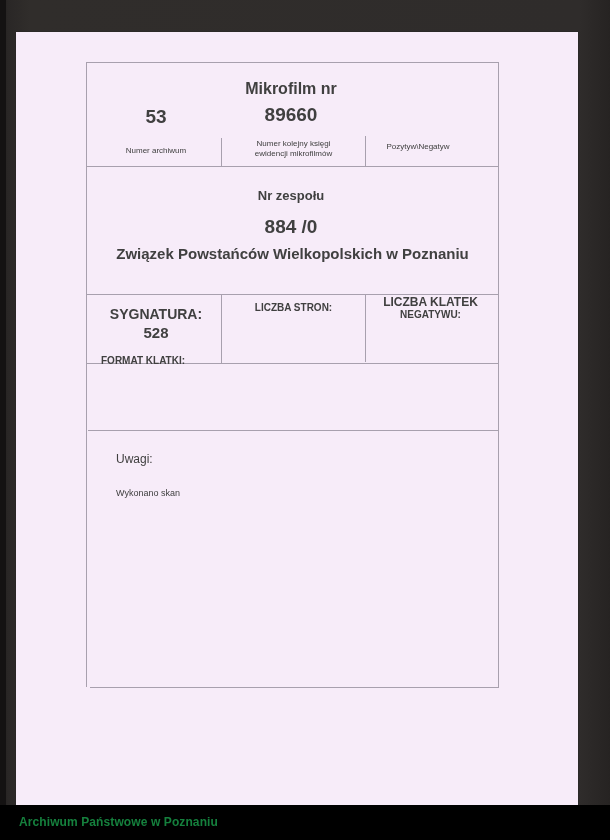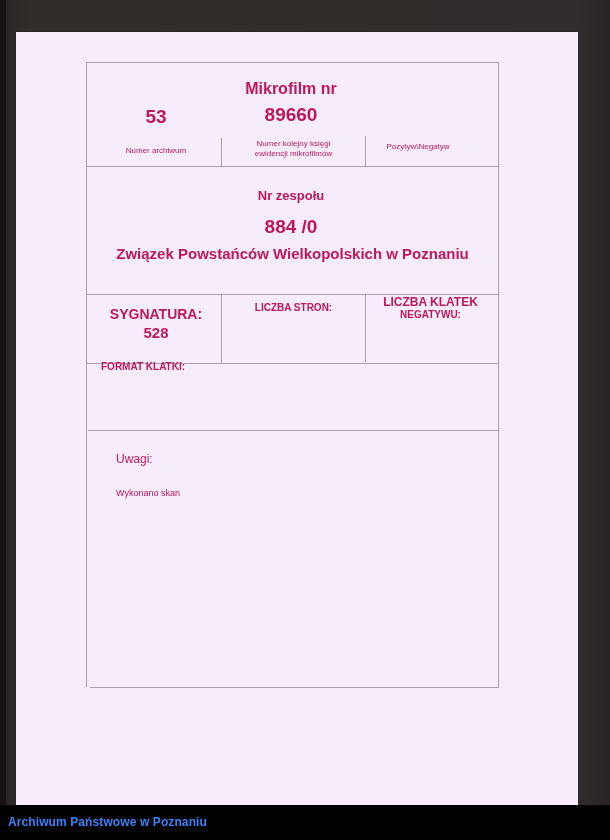--- a/index.html
+++ b/index.html
@@ -15,33 +15,33 @@
     .left-strip {
       position: absolute; left: 0; top: 0; width: 6px; height: 805px; background: #141212;
     }
     .paper {
       position: absolute; left: 16px; top: 32px; width: 562px; height: 773px;
       background: #f7ecf9;
       box-shadow: 0 0 1px rgba(0,0,0,0.4);
     }
     .card {
       position: absolute; left: 70px; top: 30px; width: 413px; height: 625px;
-      color: #be185d;
+      color: #404040;
     }
     .line { position: absolute; background: #a8a0ae; }
     .txt { position: absolute; white-space: nowrap; }
     .b { font-weight: bold; }
     .center { text-align: center; }
     .footer {
       position: absolute; left: 0; top: 805px; width: 610px; height: 35px;
       background: #000;
     }
     .footer-text {
-      position: absolute; left: 8px; top: 10px;
-      color: #3b82f6; font-size: 12px; font-weight: bold;
+      position: absolute; left: 19px; top: 10px;
+      color: #15803d; font-size: 12px; font-weight: bold;
       font-family: "Liberation Sans", sans-serif;
       letter-spacing: 0.1px;
     }
   </style>
 </head>
 <body>
 
 <div class="scan-bg"></div>
 <div class="left-strip"></div>
 
@@ -77,21 +77,21 @@
     <div class="line" style="left:279px;top:232px;width:1px;height:68px;"></div>
 
     <div class="txt b center" style="left:10px;top:244px;width:120px;font-size:14px;">SYGNATURA:</div>
     <div class="txt b center" style="left:30px;top:262px;width:80px;font-size:15px;">528</div>
     <div class="txt b center" style="left:140px;top:240px;width:135px;font-size:10px;">LICZBA STRON:</div>
     <div class="txt b center" style="left:282px;top:233px;width:125px;font-size:12px;">LICZBA KLATEK</div>
     <div class="txt b center" style="left:282px;top:247px;width:125px;font-size:10px;">NEGATYWU:</div>
 
     <div class="line" style="left:1px;top:301px;width:412px;height:1px;"></div>
 
-    <div class="txt b" style="left:15px;top:299px;font-size:10px;">FORMAT KLATKI:</div>
+    <div class="txt b" style="left:15px;top:293px;font-size:10px;">FORMAT KLATKI:</div>
 
     <div class="line" style="left:2px;top:368px;width:411px;height:1px;"></div>
 
     <div class="txt" style="left:30px;top:390px;font-size:12px;text-align:right;">Uwagi:</div>
     <div class="txt" style="left:30px;top:426px;font-size:9px;">Wykonano skan</div>
   </div>
 </div>
 
 <div class="footer">
   <div class="footer-text">Archiwum Państwowe w Poznaniu</div>

